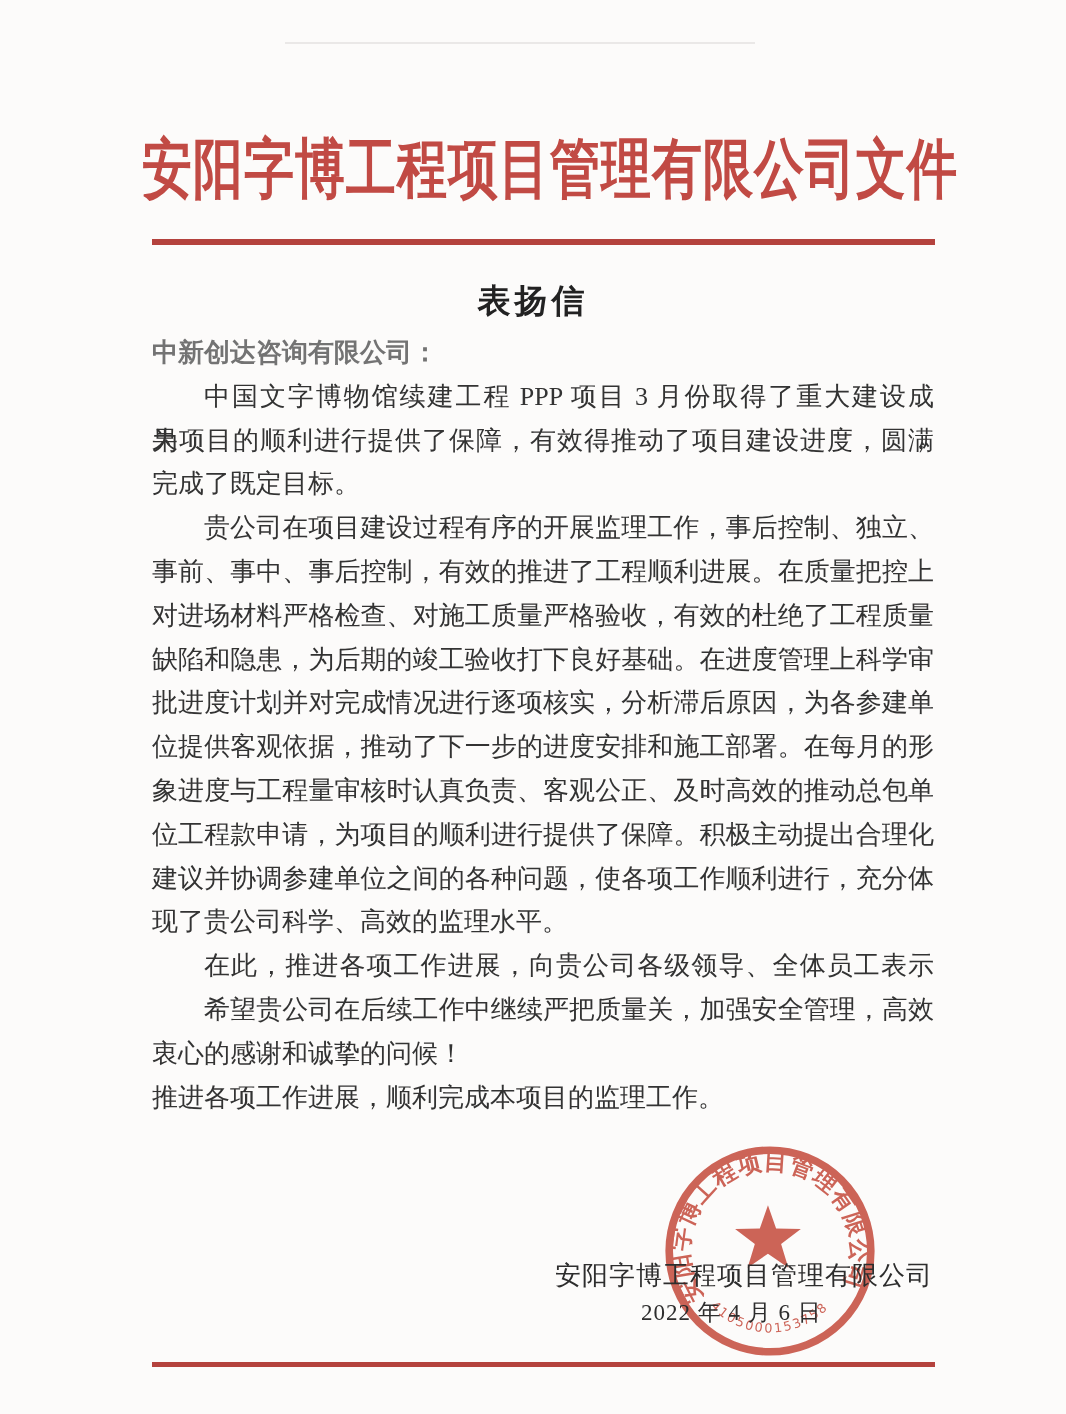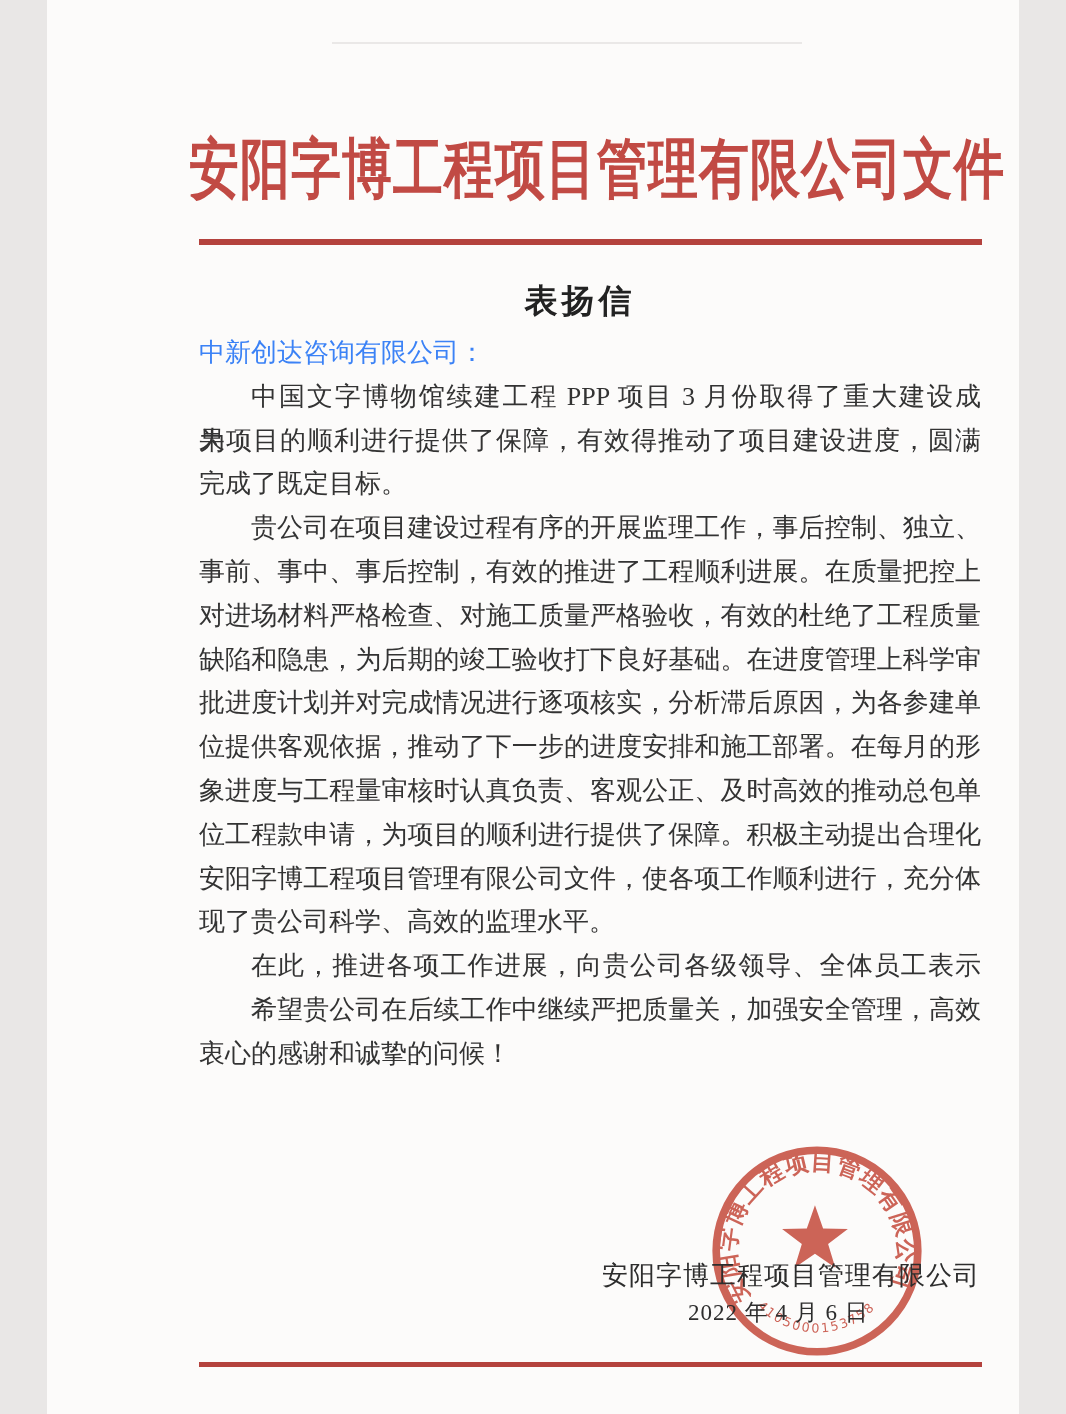--- a/index.html
+++ b/index.html
@@ -1,18 +1,18 @@
 <!DOCTYPE html>
 <html><head>
 <meta charset="utf-8">
 <style>
   html,body { margin:0; padding:0; background:#e9e7e6; }
   .page {
     position:relative;
-    width:972px; height:1414px;
+    width:1066px; height:1414px;
     margin:0 auto;
     background:#fcfbfa;
     overflow:hidden;
     font-family:"Liberation Serif","DejaVu Serif",serif;
     color:#2b2b2b;
   }
   
   .scan-artifact {
     position:absolute; top:42px; left:285px; width:470px; height:2px;
     background:#e2dfde; opacity:.7;
@@ -35,21 +35,21 @@
     position:absolute; top:279px; left:142px; width:782px;
     text-align:center; font-size:33px; font-weight:600;
     letter-spacing:4px; color:#222;
   }
   .letter-body {
     position:absolute; top:331px; left:152px; width:782px;
     font-size:26px; color:#333;
   }
   .addressee {
     height:43.8px; line-height:43.8px;
-    font-weight:normal; color:#3b82f6;
+    font-weight:bold; color:#737373;
   }
   .line {
     height:43.8px; line-height:43.8px;
     text-align:justify; text-align-last:justify;
   }
   .line.para-start { text-indent:2em; }
   .line.para-end   { text-align-last:left; }
   .signature {
     position:absolute; top:1258px; left:555px;
     font-size:26px; letter-spacing:1px; color:#2d2d2d; white-space:nowrap;
@@ -86,25 +86,26 @@
       <div class="line">为项目的顺利进行提供了保障，有效得推动了项目建设进度，圆满</div>
       <div class="line para-end">完成了既定目标。</div>
       <div class="line para-start">贵公司在项目建设过程有序的开展监理工作，事后控制、独立、</div>
       <div class="line">事前、事中、事后控制，有效的推进了工程顺利进展。在质量把控上</div>
       <div class="line">对进场材料严格检查、对施工质量严格验收，有效的杜绝了工程质量</div>
       <div class="line">缺陷和隐患，为后期的竣工验收打下良好基础。在进度管理上科学审</div>
       <div class="line">批进度计划并对完成情况进行逐项核实，分析滞后原因，为各参建单</div>
       <div class="line">位提供客观依据，推动了下一步的进度安排和施工部署。在每月的形</div>
       <div class="line">象进度与工程量审核时认真负责、客观公正、及时高效的推动总包单</div>
       <div class="line">位工程款申请，为项目的顺利进行提供了保障。积极主动提出合理化</div>
-      <div class="line">安阳字博工程项目管理有限公司文件，使各项工作顺利进行，充分体</div>
+      <div class="line">建议并协调参建单位之间的各种问题，使各项工作顺利进行，充分体</div>
       <div class="line para-end">现了贵公司科学、高效的监理水平。</div>
       <div class="line para-start">在此，推进各项工作进展，向贵公司各级领导、全体员工表示</div>
       <div class="line para-start">希望贵公司在后续工作中继续严把质量关，加强安全管理，高效</div>
       <div class="line para-end">衷心的感谢和诚挚的问候！</div>
+      <div class="line para-end">推进各项工作进展，顺利完成本项目的监理工作。</div>
     </div>
 
   <svg class="seal" viewBox="0 0 220 220" xmlns="http://www.w3.org/2000/svg">
     <circle cx="110" cy="110" r="99" fill="none" stroke="#c94f42" stroke-width="7.5"></circle>
     <path fill="#c94f42" d="M108,65 L116,88 L140.3,88.5 L120.9,103.2 L128,126.5 L108,112.6 L88,126.5 L95.1,103.2 L75.7,88.5 L100,88 Z"></path>
     <defs>
       <path id="sealTopArc" d="M 44.5 155.9 A 80 80 0 1 1 175.5 155.9" fill="none"></path>
       <path id="sealBottomArc" d="M 50 163 A 80 80 0 0 0 170 163" fill="none"></path>
     </defs>
     <text font-size="23" fill="#c94f42" font-weight="bold" font-family="Liberation Serif, DejaVu Serif, serif">

